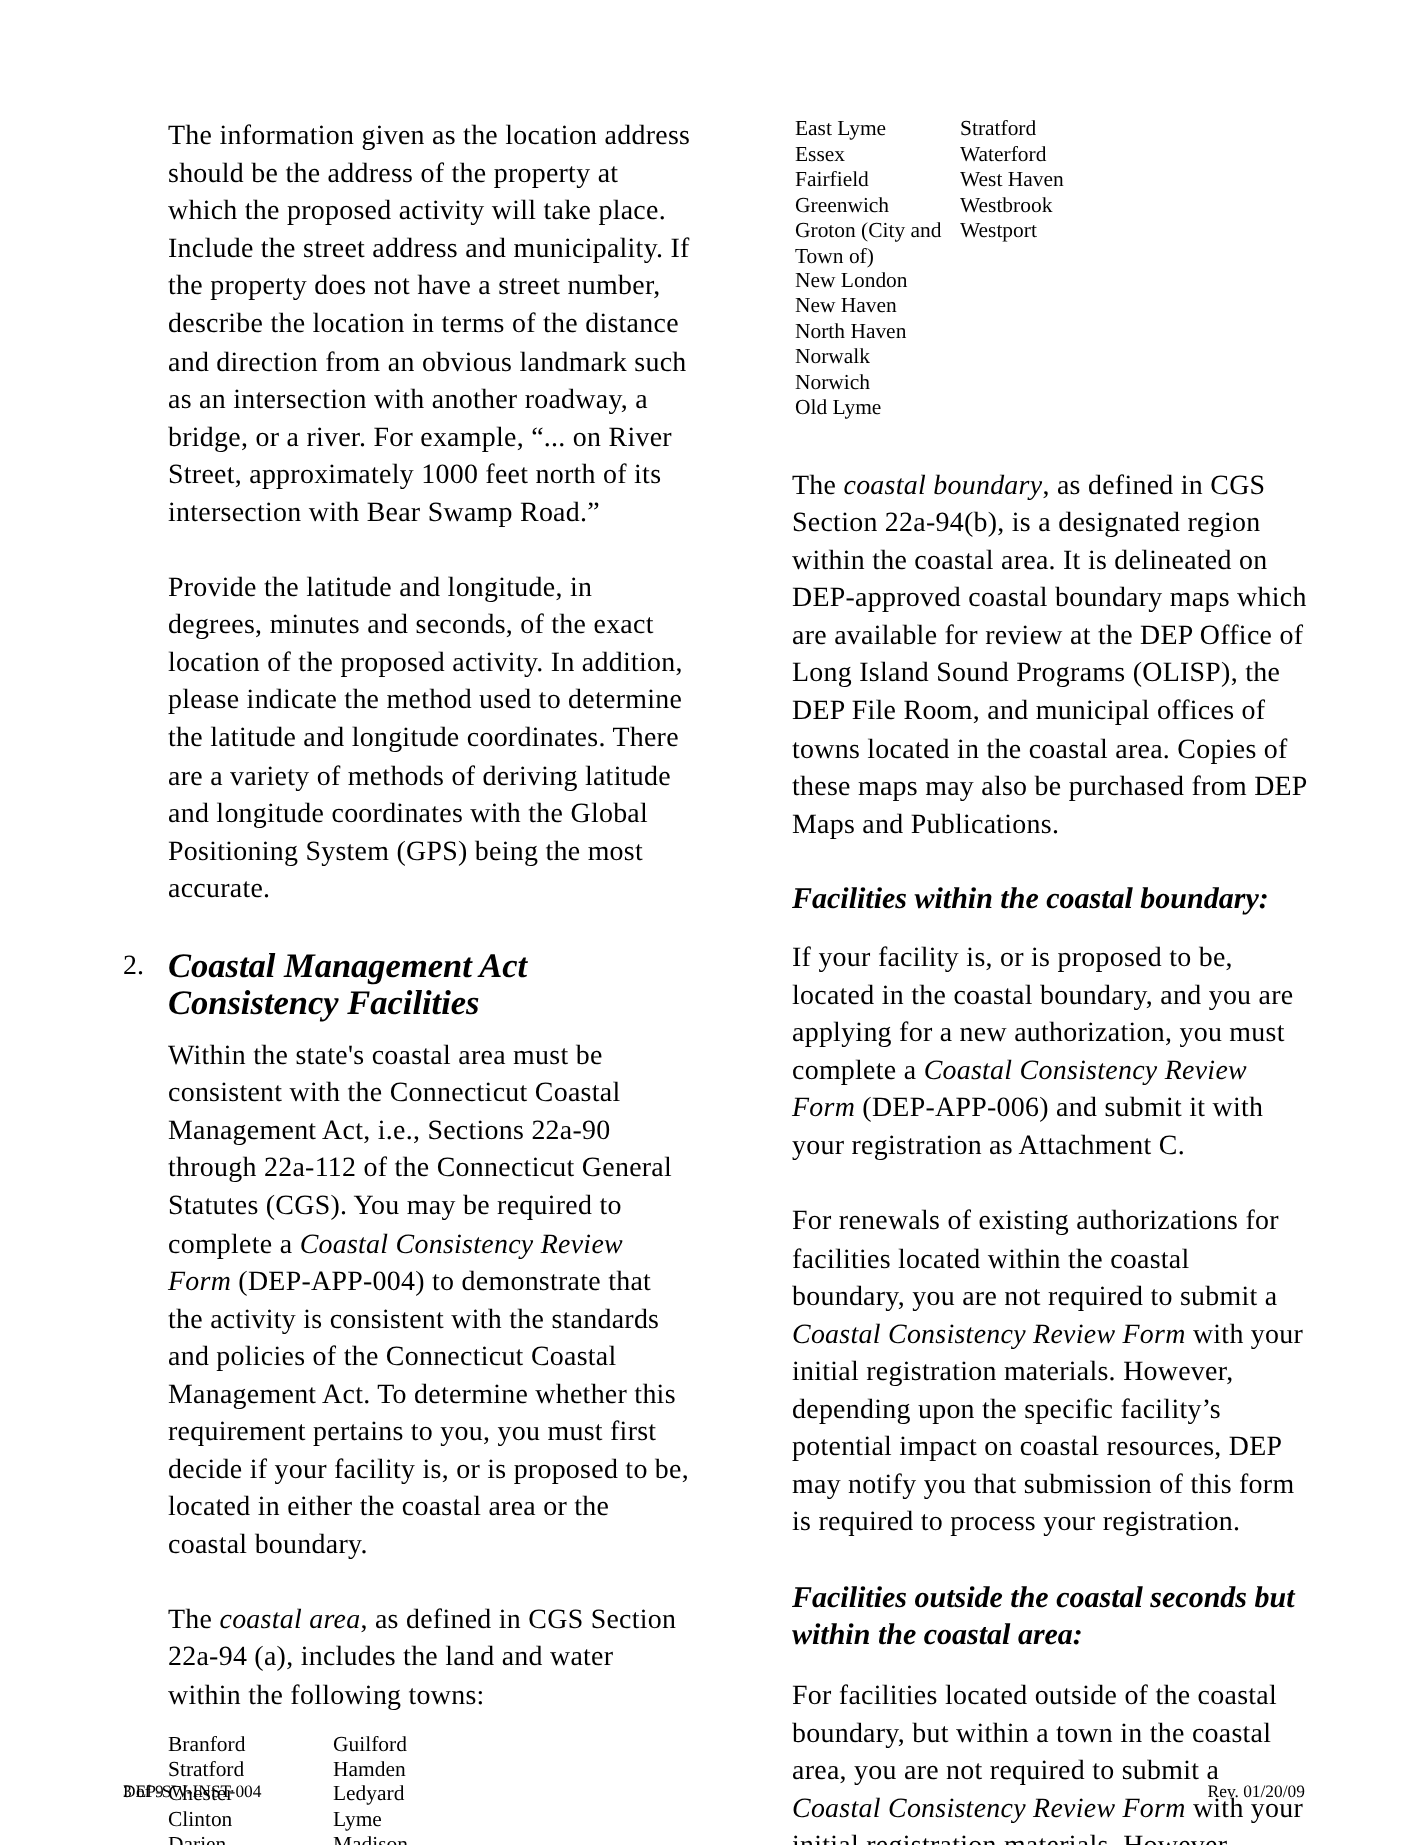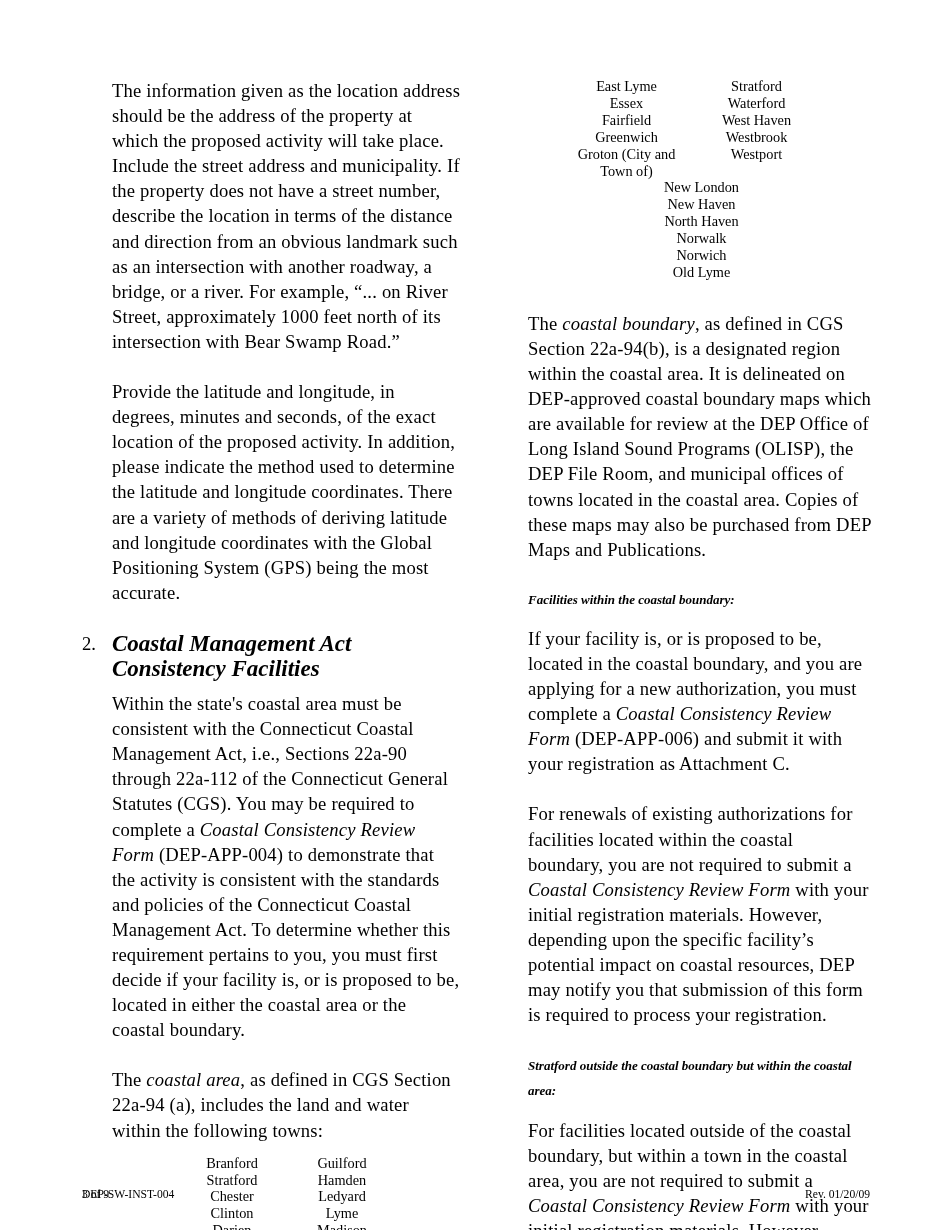--- a/index.html
+++ b/index.html
@@ -62,34 +62,33 @@
   }
   .numbered .heading {
     font-size: 23px;
     line-height: 25.1px;
     font-weight: bold;
     font-style: italic;
   }
 
   
   .subheading {
-    font-size: 13px;
+    font-size: 20px;
     line-height: 25.1px;
     font-weight: bold;
     font-style: italic;
     margin: 0 0 14px 0;
   }
 
   
   .towns {
     font-size: 14.3px;
     line-height: 16.9px;
     position: relative;
     margin: 0;
-    text-align: center;
   }
   .towns .tcol {
     display: inline-block;
     vertical-align: top;
   }
   .towns .tcol-a { width: 110px; }
   .towns .tcol-b { width: 110px; }
   .towns .tcol-c { width: 150px; }
   .towns .titem { white-space: nowrap; }
 
@@ -179,21 +178,21 @@
     </div>
 
     <p class="para" style="margin-top:30px;"><span>The </span><i>coastal boundary</i><span>, as defined in CGS Section 22a-94(b), is a designated region within the coastal area. It is delineated on DEP-approved coastal boundary maps which are available for review at the DEP Office of Long Island Sound Programs (OLISP), the DEP File Room, and municipal offices of towns located in the coastal area. Copies of these maps may also be purchased from DEP Maps and Publications.</span></p>
 
     <p class="subheading">Facilities within the coastal boundary:</p>
 
     <p class="para"><span>If your facility is, or is proposed to be, located in the coastal boundary, and you are applying for a new authorization, you must complete a </span><i>Coastal Consistency Review Form</i><span> (DEP-APP-006) and submit it with your registration as Attachment C.</span></p>
 
     <p class="para gap-lg"><span>For renewals of existing authorizations for facilities located within the coastal boundary, you are not required to submit a </span><i>Coastal Consistency Review Form</i><span> with your initial registration materials. However, depending upon the specific facility’s potential impact on coastal resources, DEP may notify you that submission of this form is required to process your registration.</span></p>
 
-    <p class="subheading">Stratford outside the coastal boundary but within the coastal area:</p>
+    <p class="subheading">Facilities outside the coastal seconds but within the coastal area:</p>
 
     <p class="para"><span>For facilities located outside of the coastal boundary, but within a town in the coastal area, you are not required to submit a </span><i>Coastal Consistency Review Form</i><span> with your initial registration materials. However, depending on the facility’s potential impact on coastal resources, DEP may notify you that submission of this form is required to process your registration.</span></p>
 
   </div>
 
   <div class="footer">
     <span class="f-left">DEP-SW-INST-004</span>
     <span class="f-center">3 of 9</span>
     <span class="f-right">Rev. 01/20/09</span>
   </div>

